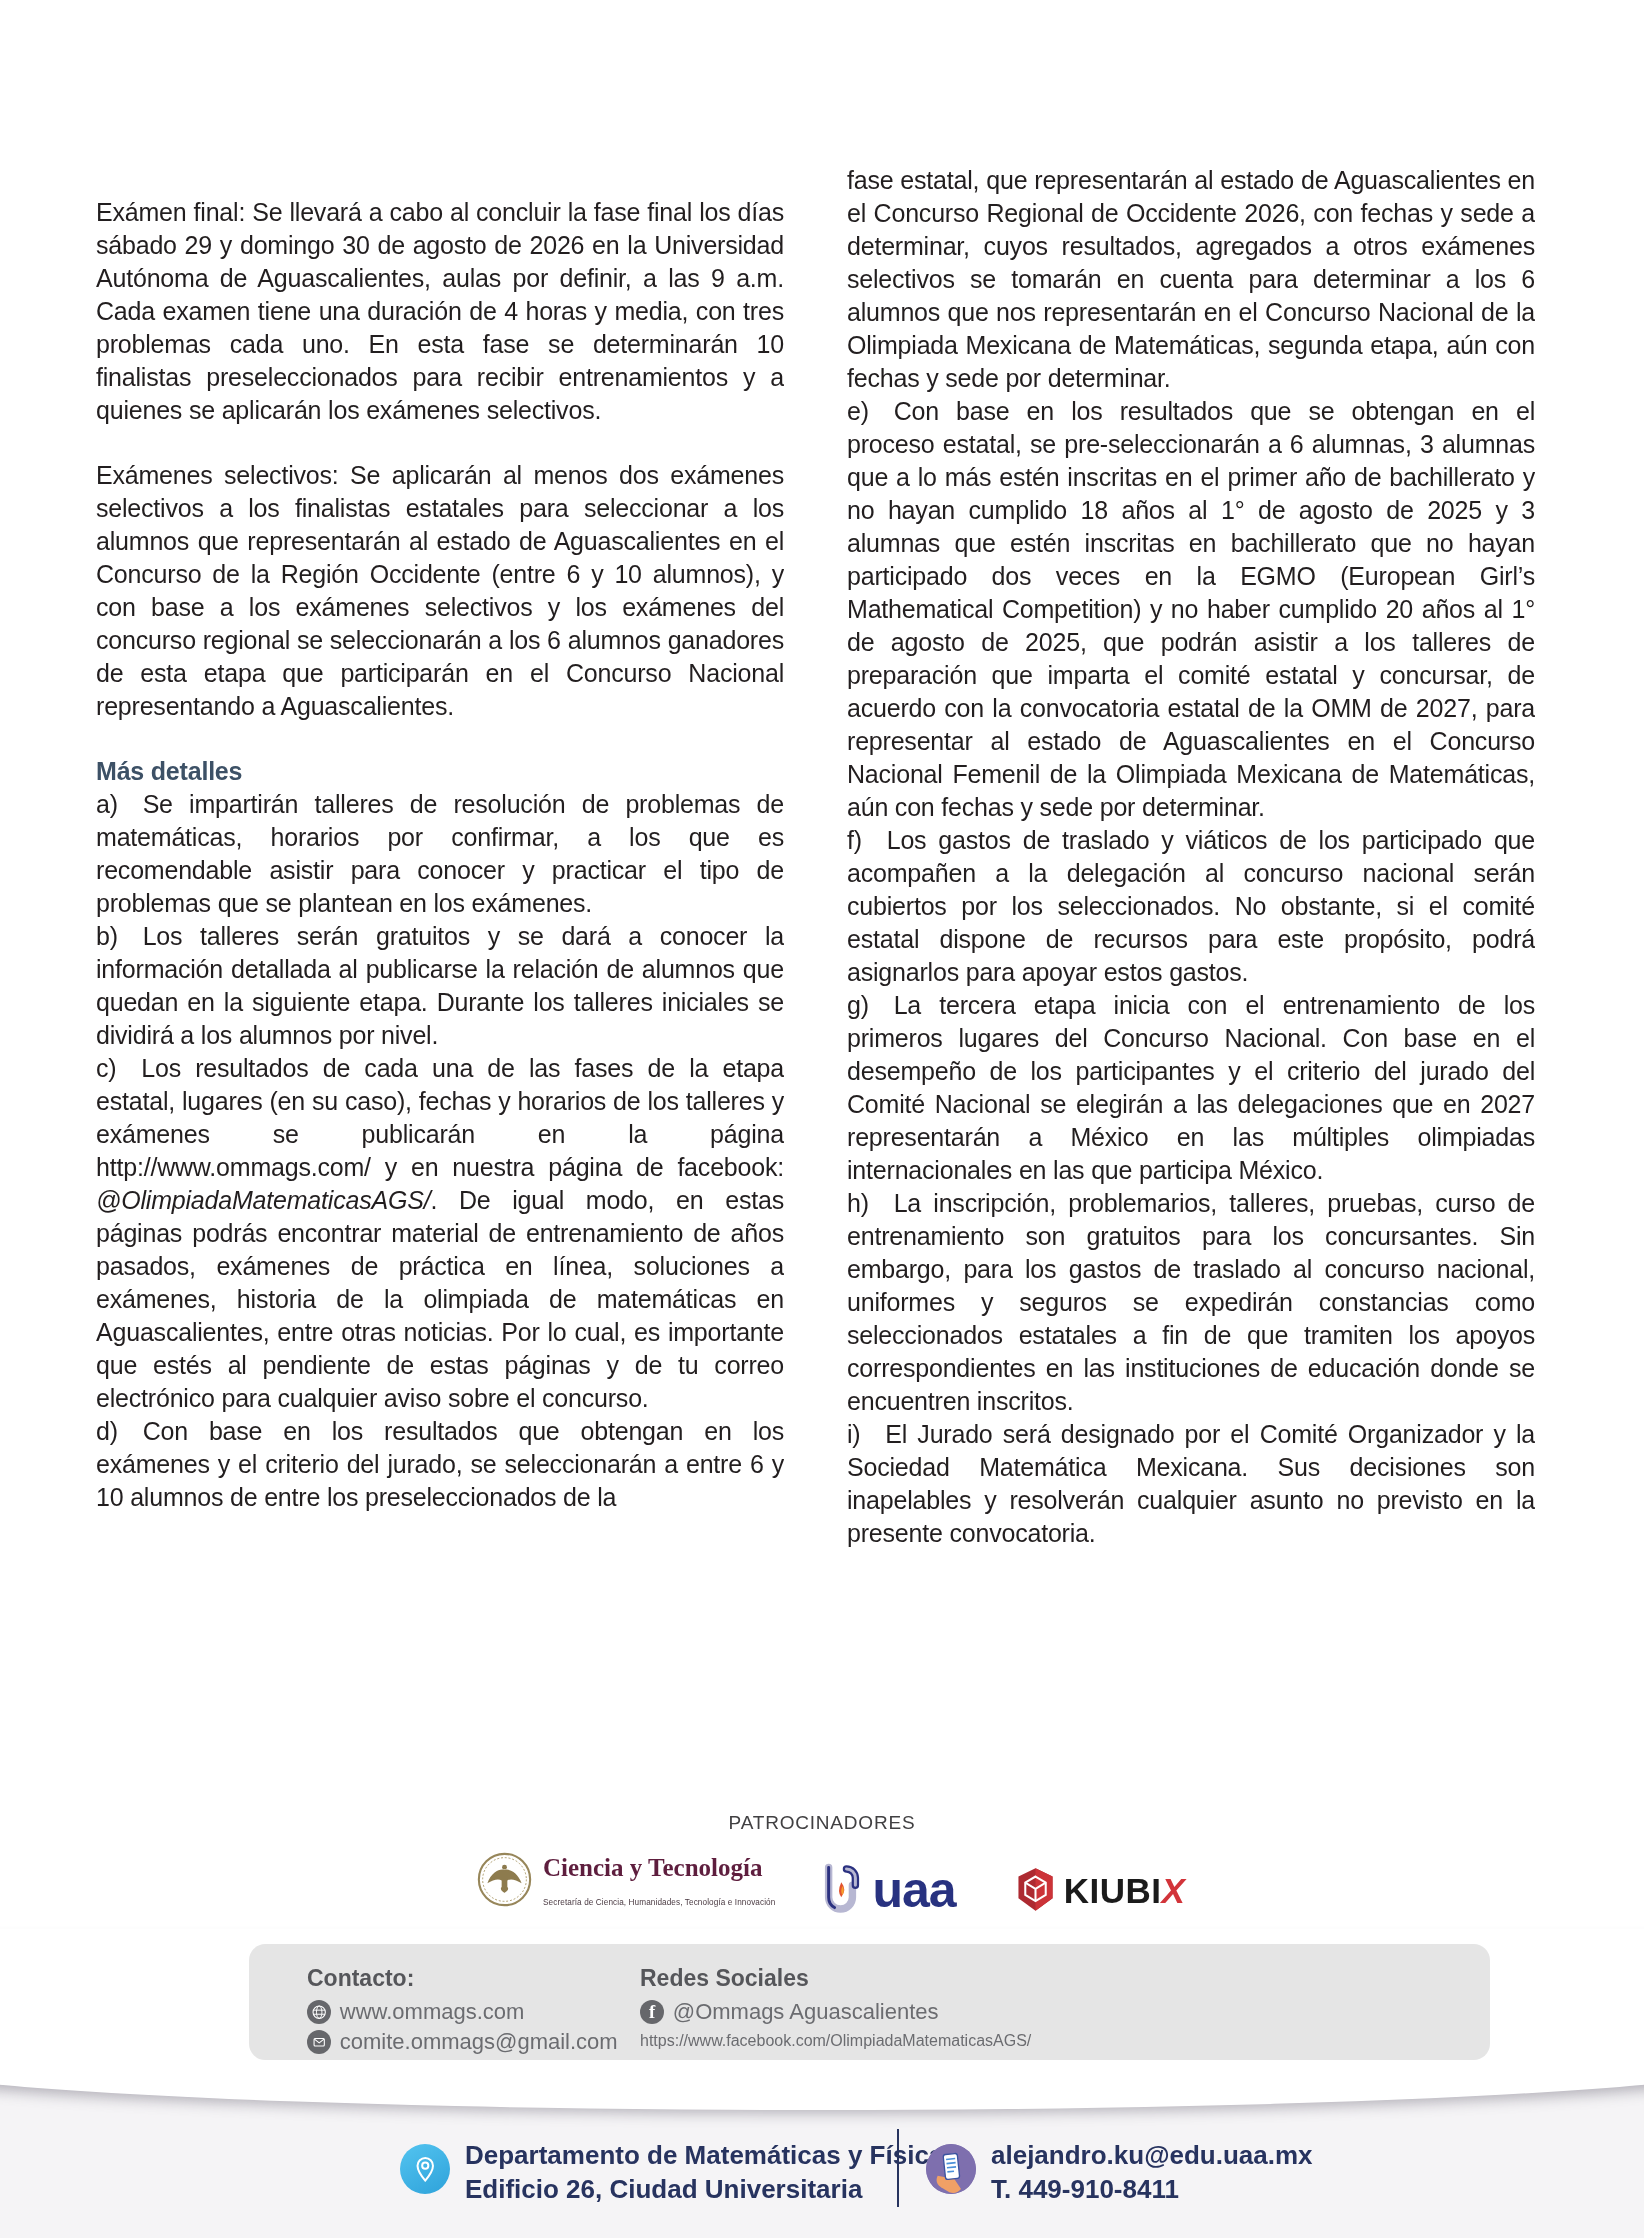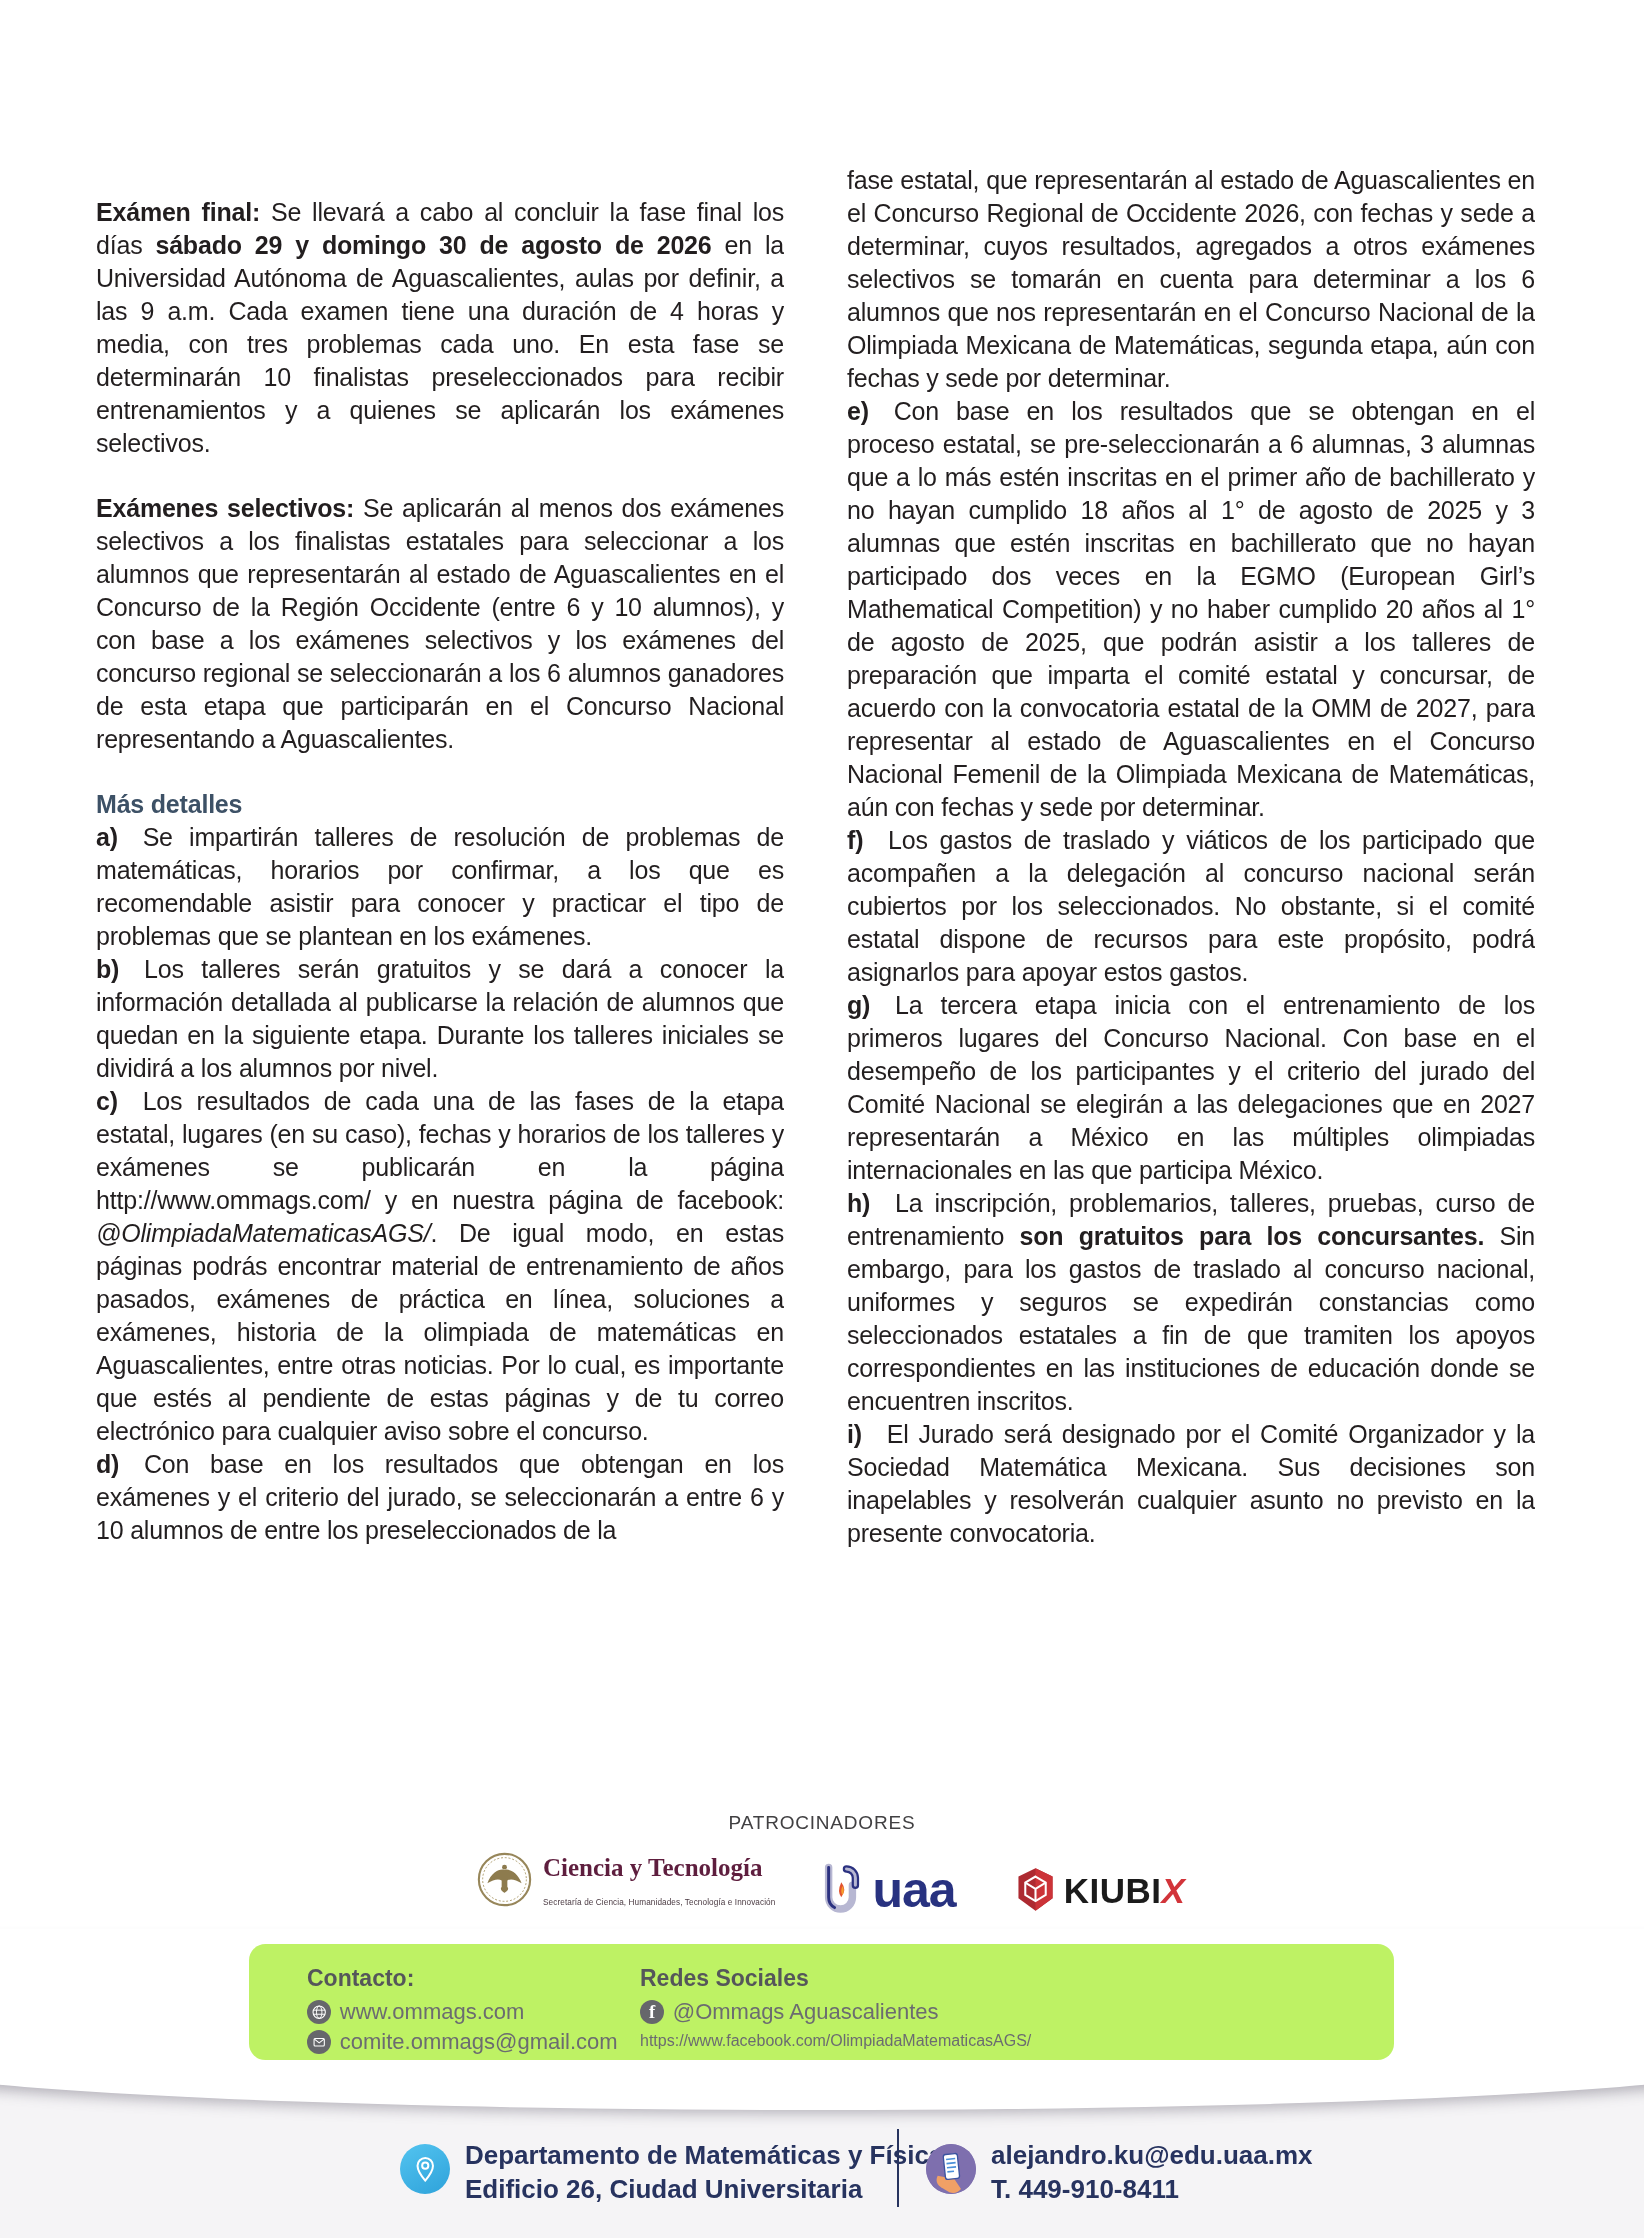--- a/index.html
+++ b/index.html
@@ -7,43 +7,43 @@
         font-family:"Liberation Sans",sans-serif;}
 
   
   .col{position:absolute;top:164px;width:688px;height:1639px;overflow:hidden;}
   .col-left{left:96px;}
   .col-right{left:847px;}
   .para{margin:0;text-align:justify;font-size:25px;line-height:33px;color:#221e1f;
         letter-spacing:-0.2px;}
   .para.gap{margin-top:32px;}
   .para.heading{color:#3d5166;font-weight:700;text-align:left;}
-  .b{font-weight:700;}
+  .b{font-weight:400;}
   .i{font-style:italic;}
 
   
   .sponsors-title{position:absolute;left:0;top:1812px;width:1644px;text-align:center;
         font-size:19px;color:#414042;letter-spacing:0.8px;}
   .logo{position:absolute;display:flex;align-items:center;}
   .logo-cyt{left:476px;top:1851px;}
   .cyt-text{margin-left:10px;display:flex;flex-direction:column;}
   .cyt-name{font-family:"Liberation Serif",serif;font-weight:700;font-size:25px;
         color:#5e1e3e;line-height:28.5px;}
   .cyt-sub{font-size:8.2px;font-weight:400;color:#4a3a42;margin-top:15px;letter-spacing:0.1px;}
   .logo-uaa{left:821px;top:1863px;}
   .uaa-word{margin-left:6.6px;font-size:50px;font-weight:700;color:#283280;
         letter-spacing:-1.1px;line-height:50px;}
   .logo-kiubix{left:1015px;top:1867px;}
   .kiubix-word{margin-left:7.7px;font-size:35px;font-weight:900;color:#1b1b1b;
         letter-spacing:0.5px;line-height:45px;}
   .kiubix-x{color:#d2343a;font-style:italic;}
 
   
-  .contact-card{position:absolute;left:249px;top:1944px;width:1145px;height:116px;
-        background:#bef264;border-radius:16.4px;z-index:3;}
+  .contact-card{position:absolute;left:249px;top:1944px;width:1241px;height:116px;
+        background:#e5e5e5;border-radius:16.4px;z-index:3;}
   .card-h{position:absolute;font-size:23px;font-weight:700;color:#55565a;}
   .card-row{position:absolute;display:flex;align-items:center;font-size:22px;color:#6b6c70;}
   .cicon{width:24px;height:24px;border-radius:50%;background:#66676b;display:inline-flex;
         align-items:center;justify-content:center;margin-right:8.8px;flex:0 0 auto;}
   .cicon svg{display:block;}
   .fbf{color:#ffffff;font-family:"Liberation Serif",serif;font-weight:700;font-size:18.6px;
         line-height:24px;}
   .url-row{position:absolute;font-size:16px;color:#6b6c70;}
 
   

